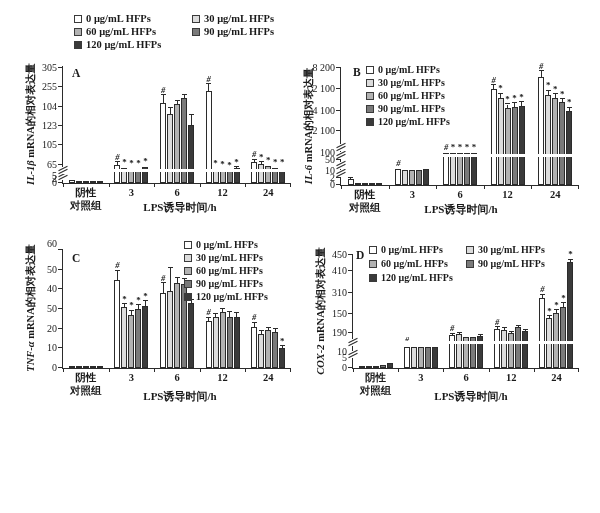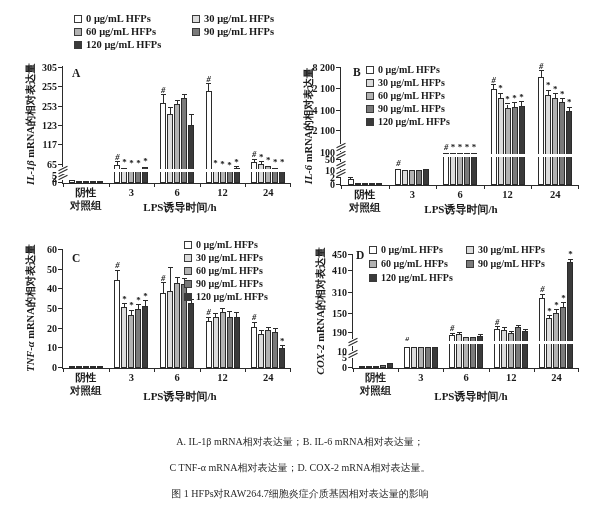--- a/index.html
+++ b/index.html
@@ -6,21 +6,21 @@
   body{width:600px;height:513px;background:#fff;position:relative;overflow:hidden;
        font-family:"Liberation Serif","DejaVu Serif",serif;color:#1a1a1a;}
   #fig{position:absolute;inset:0;background:#fff;outline:1px solid #e4e4e4;}
   .plot{position:absolute;border-left:1.4px solid #2b2b2b;border-bottom:1.4px solid #2b2b2b;}
   .bar{position:absolute;width:6px;border:1px solid #2b2b2b;box-sizing:border-box;z-index:1;}
   .eline{position:absolute;width:1px;background:#2b2b2b;z-index:2;}
   .ecap{position:absolute;width:5px;height:1px;background:#2b2b2b;z-index:2;}
   .mark{position:absolute;width:14px;text-align:center;font-size:9px;line-height:8px;height:8px;z-index:2;font-weight:bold;}
   .mark.hash{font-style:italic;font-size:8.5px;}
   .ytick{position:absolute;left:-5px;width:5px;height:1px;background:#2b2b2b;}
-  .yticklab{position:absolute;width:42px;left:-48px;text-align:right;font-weight:bold;font-size:10px;line-height:10px;}
+  .yticklab{position:absolute;width:42px;left:-48px;text-align:right;font-weight:normal;font-size:10px;line-height:10px;}
   .xtick{position:absolute;width:1px;height:3px;background:#2b2b2b;bottom:-4px;}
   .catlab{position:absolute;font-weight:bold;font-size:10.5px;line-height:13px;text-align:center;width:48px;}
   .stripe{position:absolute;left:1px;right:0;height:3px;background:#fff;z-index:3;}
   .brk{position:absolute;left:-5px;width:10px;height:7px;background:#fff;z-index:4;}
   .brk i{position:absolute;left:0;width:10px;height:1px;background:#2b2b2b;transform:rotate(-26deg);}
   .brk i:first-child{top:1px;} .brk i:last-child{top:4px;}
   .pletter{position:absolute;font-weight:bold;font-size:11.5px;z-index:6;}
   .ylab{position:absolute;width:220px;text-align:center;transform:rotate(-90deg);
         font-weight:bold;font-size:10.5px;white-space:nowrap;}
   .ylab .gi{font-style:italic;}
@@ -47,25 +47,25 @@
   <div class="plot" id="plotA" style="left: 62px; top: 66px; width: 228px; height: 117px;">
       <div class="ytick" style="bottom: 0px;"></div>
       <div class="yticklab" style="bottom: -5px;">0</div>
       <div class="ytick" style="bottom: 3.978px;"></div>
       <div class="yticklab" style="bottom: -1.022px;">2</div>
       <div class="ytick" style="bottom: 7.254px;"></div>
       <div class="yticklab" style="bottom: 2.254px;">5</div>
       <div class="ytick" style="bottom: 18.486px;"></div>
       <div class="yticklab" style="bottom: 13.486px;">65</div>
       <div class="ytick" style="bottom: 37.674px;"></div>
-      <div class="yticklab" style="bottom: 32.674px;">117</div>
+      <div class="yticklab" style="bottom: 32.674px;">105</div>
       <div class="ytick" style="bottom: 56.979px;"></div>
       <div class="yticklab" style="bottom: 51.979px;">123</div>
       <div class="ytick" style="bottom: 76.284px;"></div>
-      <div class="yticklab" style="bottom: 71.284px;">253</div>
+      <div class="yticklab" style="bottom: 71.284px;">104</div>
       <div class="ytick" style="bottom: 95.589px;"></div>
       <div class="yticklab" style="bottom: 90.589px;">255</div>
       <div class="ytick" style="bottom: 114.894px;"></div>
       <div class="yticklab" style="bottom: 109.894px;">305</div>
       <div class="xtick" style="left: 0px;"></div>
       <div class="xtick" style="left: 45.6px;"></div>
       <div class="xtick" style="left: 91.2px;"></div>
       <div class="xtick" style="left: 136.8px;"></div>
       <div class="xtick" style="left: 182.4px;"></div>
       <div class="xtick" style="left: 227px;"></div>
@@ -285,21 +285,21 @@
       <div class="yticklab" style="bottom: 14.706px;">10</div>
       <div class="ytick" style="bottom: 39.294px;"></div>
       <div class="yticklab" style="bottom: 34.294px;">20</div>
       <div class="ytick" style="bottom: 59px;"></div>
       <div class="yticklab" style="bottom: 54px;">50</div>
       <div class="ytick" style="bottom: 78.706px;"></div>
       <div class="yticklab" style="bottom: 73.706px;">40</div>
       <div class="ytick" style="bottom: 98.294px;"></div>
       <div class="yticklab" style="bottom: 93.294px;">50</div>
       <div class="ytick" style="bottom: 118px;"></div>
-      <div class="yticklab" style="bottom: 113px;">60</div>
+      <div class="yticklab" style="bottom: 119px;">60</div>
       <div class="xtick" style="left: 0px;"></div>
       <div class="xtick" style="left: 45.6px;"></div>
       <div class="xtick" style="left: 91.2px;"></div>
       <div class="xtick" style="left: 136.8px;"></div>
       <div class="xtick" style="left: 182.4px;"></div>
       <div class="xtick" style="left: 227px;"></div>
       <div class="bar" style="left: 5.8px; bottom: 0px; height: 1.9706px; background: rgb(255, 255, 255);"></div>
       <div class="bar" style="left: 51.4px; bottom: 0px; height: 88.5px; background: rgb(255, 255, 255);"></div>
       <div class="eline" style="left: 53.9px; bottom: 88.5px; height: 8.8146px;"></div>
       <div class="ecap" style="left: 51.9px; bottom: 97.3146px;"></div>
@@ -591,16 +591,13 @@
       <div class="leg-item">
         <span class="leg-sw" style="background: rgb(122, 122, 122);"></span>
         <span>90 μg/mL HFPs</span>
       </div>
       <div class="leg-item">
         <span class="leg-sw" style="background: rgb(58, 58, 58);"></span>
         <span>120 μg/mL HFPs</span>
       </div>
     </div>
 
-  <div class="caption" style="top:435px;">A. IL-1β mRNA相对表达量；B. IL-6 mRNA相对表达量；</div>
-  <div class="caption" style="top:461px;">C TNF-α mRNA相对表达量；D. COX-2 mRNA相对表达量。</div>
-  <div class="caption" style="top:487px;">图 1 HFPs对RAW264.7细胞炎症介质基因相对表达量的影响</div>
 </div>
 
 </body></html>

